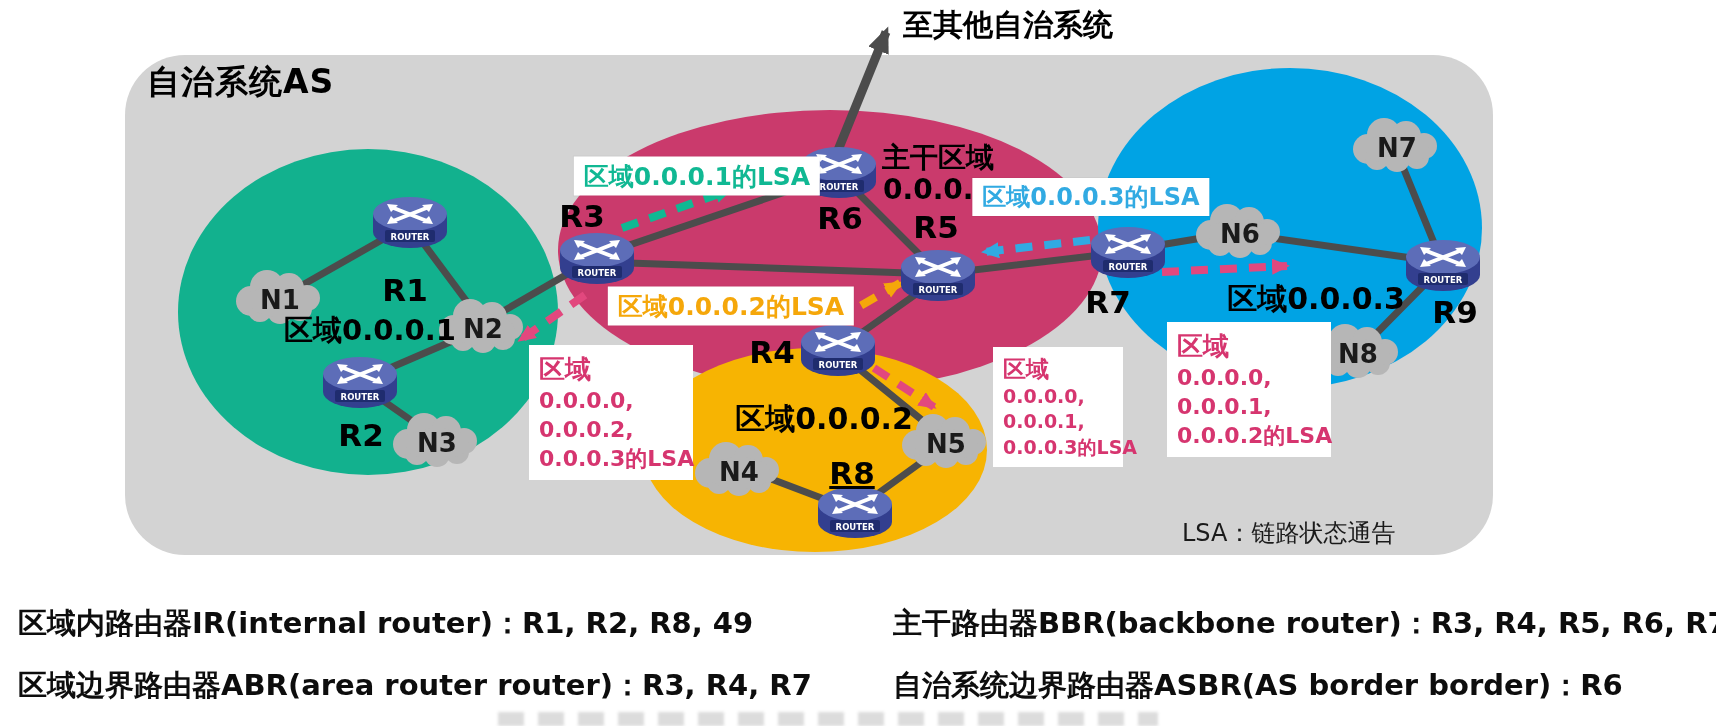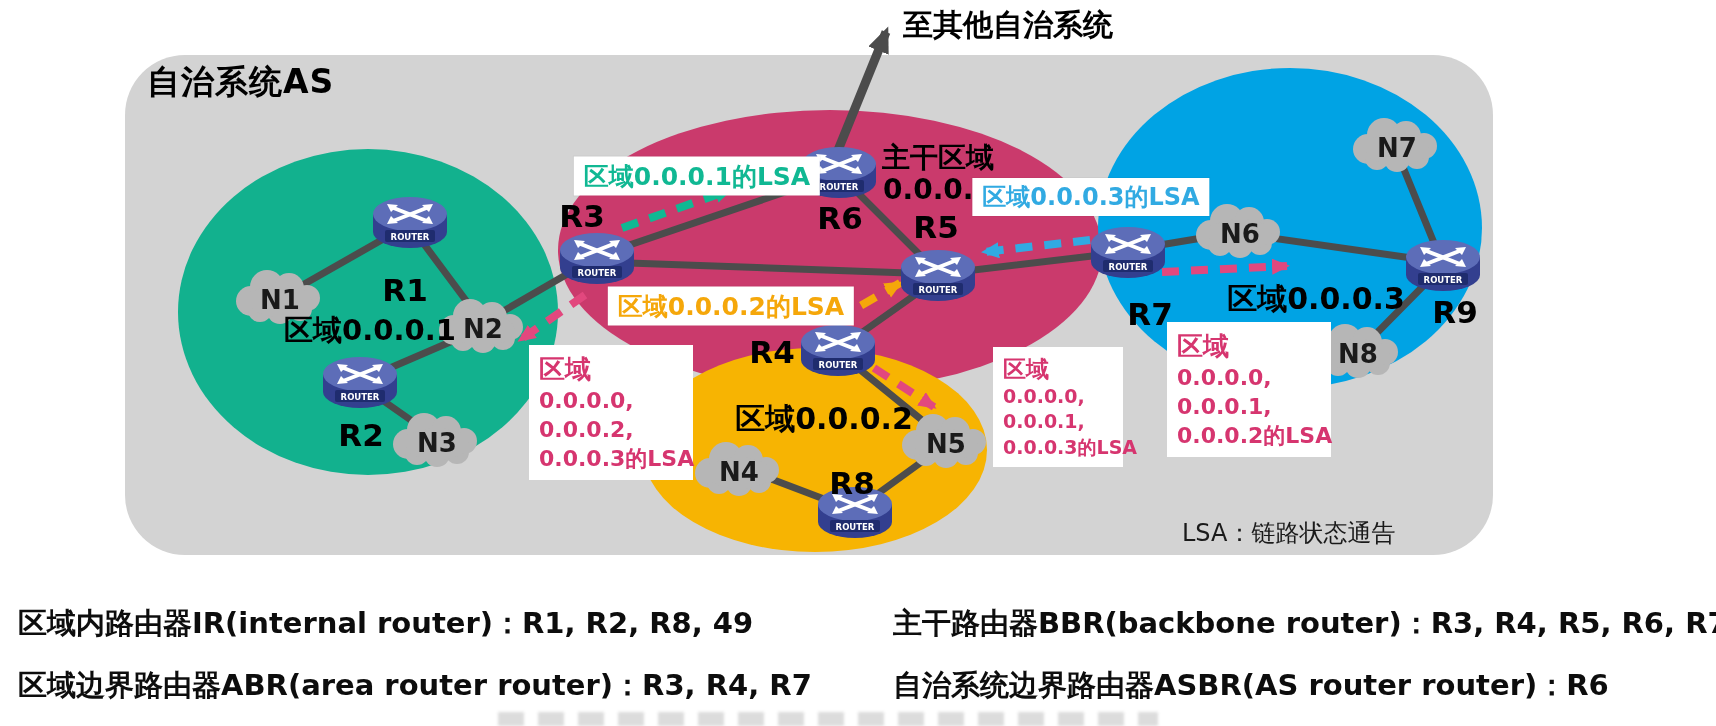--- a/index.html
+++ b/index.html
@@ -263,22 +263,22 @@
   <div class="abs area-label" style="left: 370px; top: 314px; font-size: 29px;">区域0.0.0.1</div>
       <div class="abs area-label" style="left: 938px; top: 142px; font-size: 28px;">主干区域<br>0.0.0.0</div>
       <div class="abs area-label" style="left: 824px; top: 402px; font-size: 30px;">区域0.0.0.2</div>
       <div class="abs area-label" style="left: 1316px; top: 282px; font-size: 30px;">区域0.0.0.3</div>
       <div class="abs rlabel" style="left: 405px; top: 258px; margin-top: 14px;">R1</div>
       <div class="abs rlabel" style="left: 361px; top: 417px;">R2</div>
       <div class="abs rlabel" style="left: 582px; top: 198px;">R3</div>
       <div class="abs rlabel" style="left: 772px; top: 334px;">R4</div>
       <div class="abs rlabel" style="left: 936px; top: 209px;">R5</div>
       <div class="abs rlabel" style="left: 840px; top: 200px;">R6</div>
-      <div class="abs rlabel" style="left: 1150px; top: 284px; margin-top: 12px;">R7</div>
-      <div class="abs rlabel" style="left: 852px; top: 465px;">R8</div>
+      <div class="abs rlabel" style="left: 1108px; top: 284px;">R7</div>
+      <div class="abs rlabel" style="left: 852px; top: 455px; text-decoration: underline;">R8</div>
       <div class="abs rlabel" style="left: 1455px; top: 294px;">R9</div>
       <div class="abs tag" style="left: 697px; top: 176px; font-size: 25px; color: rgb(16, 184, 147); text-align: center;">区域0.0.0.1的LSA</div>
       <div class="abs tag" style="left: 719px; top: 306px; font-size: 25px; color: rgb(245, 167, 10); margin-left: 12px;">区域0.0.0.2的LSA</div>
       <div class="abs tag" style="left: 1091px; top: 197px; font-size: 24px; color: rgb(49, 170, 226);">区域0.0.0.3的LSA</div>
       <div class="abs box" style="left: 529px; top: 345px; width: 148px;">
         <span class="t" style="font-size:26px">区域</span>
         <span class="t" style="font-size:22px">0.0.0.0,</span>
         <span class="t" style="font-size:22px">0.0.0.2,</span>
         <span class="t" style="font-size:22px">0.0.0.3的LSA</span>
       </div>
@@ -290,15 +290,15 @@
       </div>
       <div class="abs box" style="left: 1167px; top: 322px; width: 148px;">
         <span class="t" style="font-size:26px">区域</span>
         <span class="t" style="font-size:22px">0.0.0.0,</span>
         <span class="t" style="font-size:22px">0.0.0.1,</span>
         <span class="t" style="font-size:22px">0.0.0.2的LSA</span>
       </div>
       <div class="abs legend-item" style="left: 18px; top: 604px;">区域内路由器IR(internal router)：R1, R2, R8, 49</div>
       <div class="abs legend-item" style="left: 893px; top: 604px;">主干路由器BBR(backbone router)：R3, R4, R5, R6, R7</div>
       <div class="abs legend-item" style="left: 18px; top: 666px;">区域边界路由器ABR(area router router)：R3, R4, R7</div>
-      <div class="abs legend-item" style="left: 893px; top: 666px;">自治系统边界路由器ASBR(AS router router)：R6</div>
+      <div class="abs legend-item" style="left: 893px; top: 666px;">自治系统边界路由器ASBR(AS border border)：R6</div>
     </div>
 </div>
 
 </body></html>

